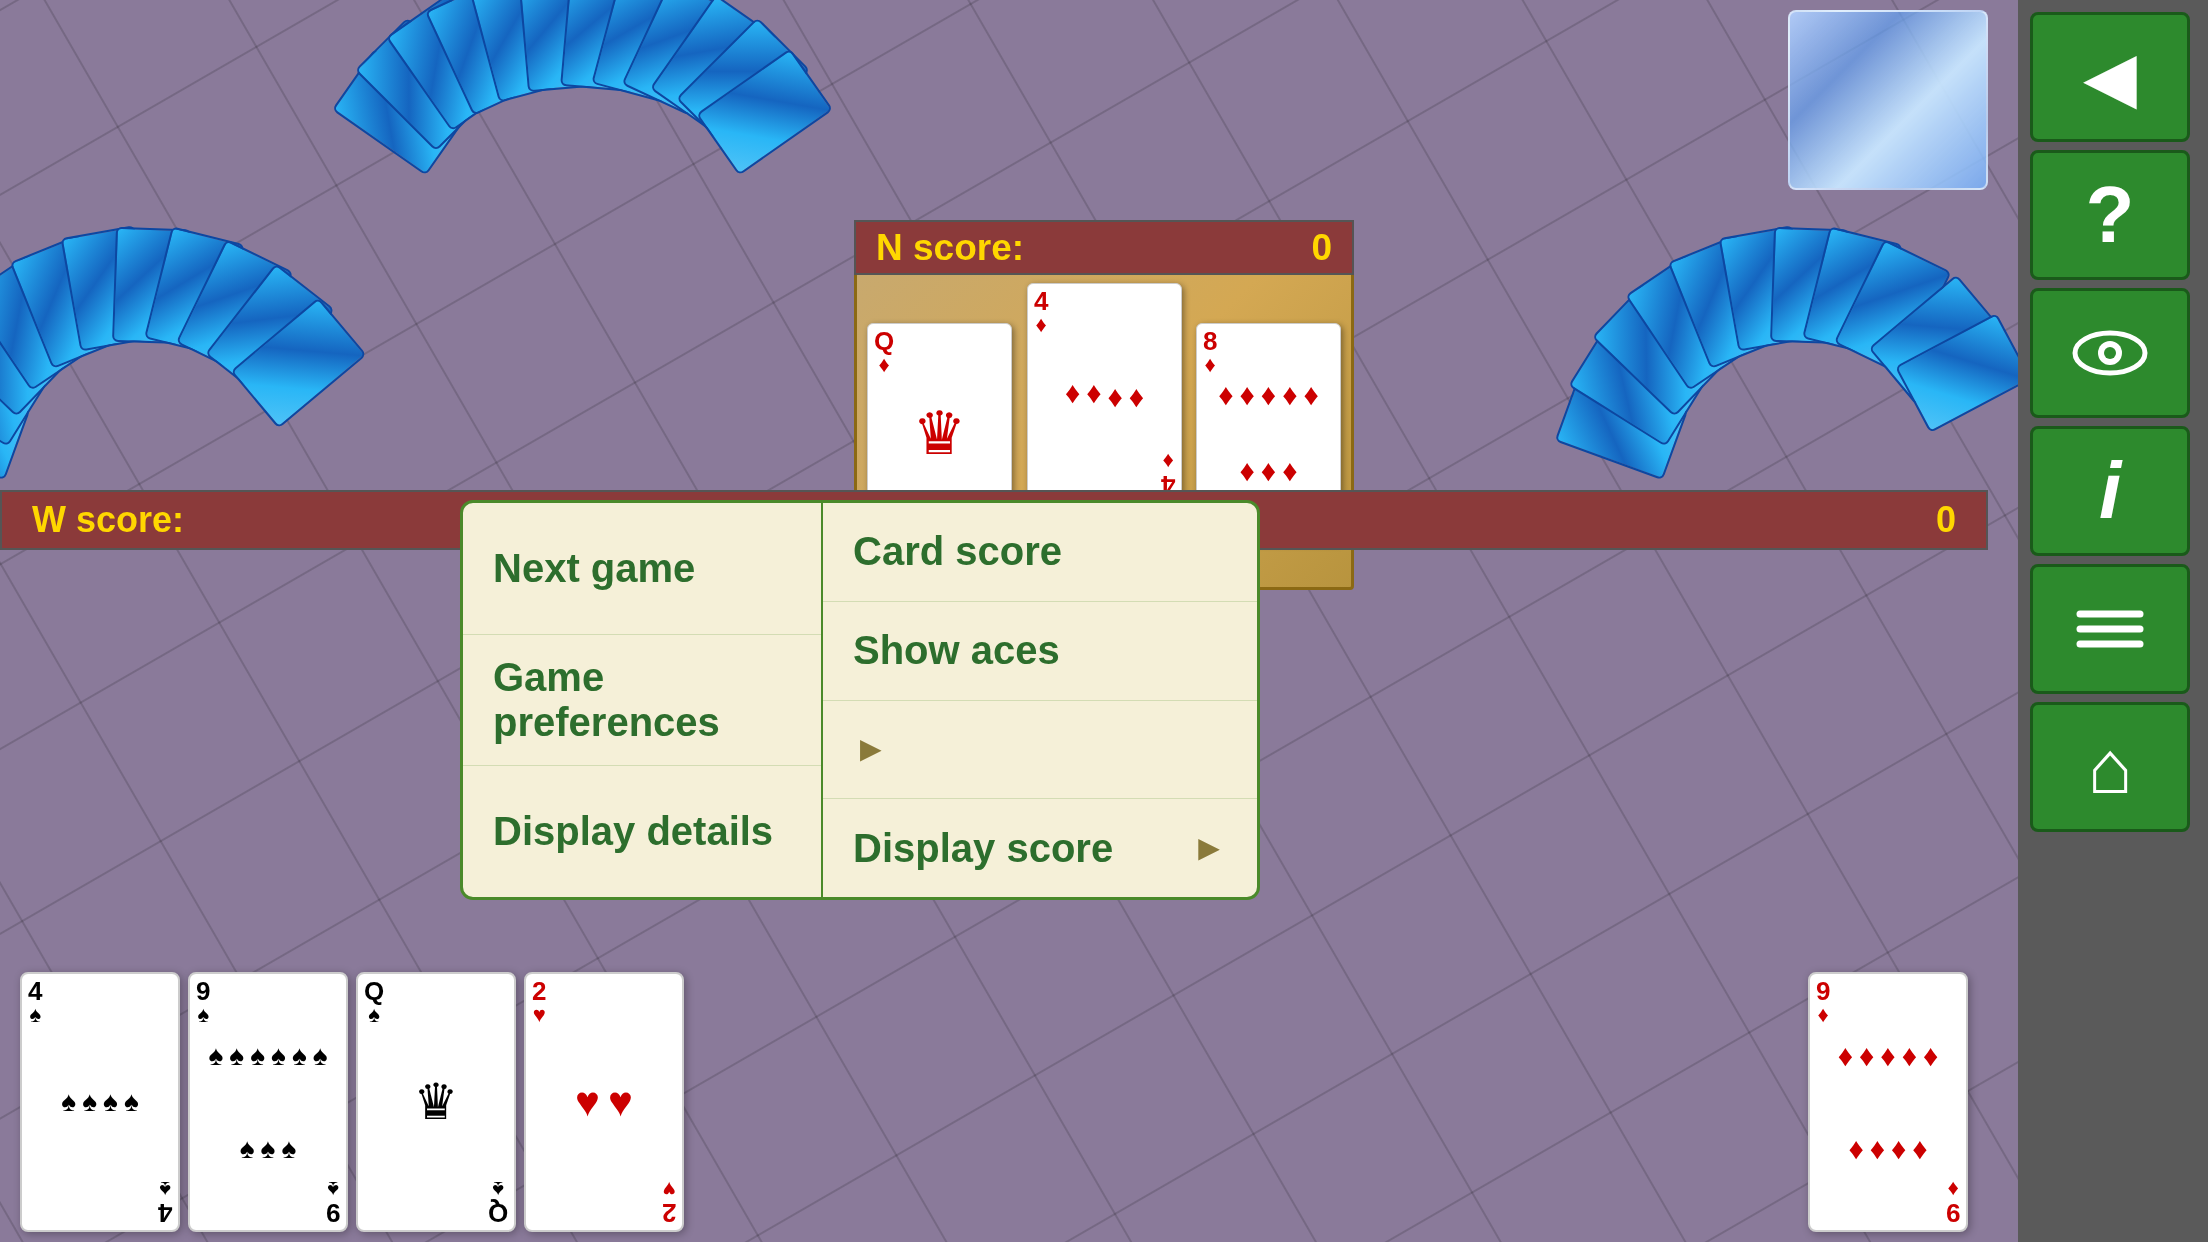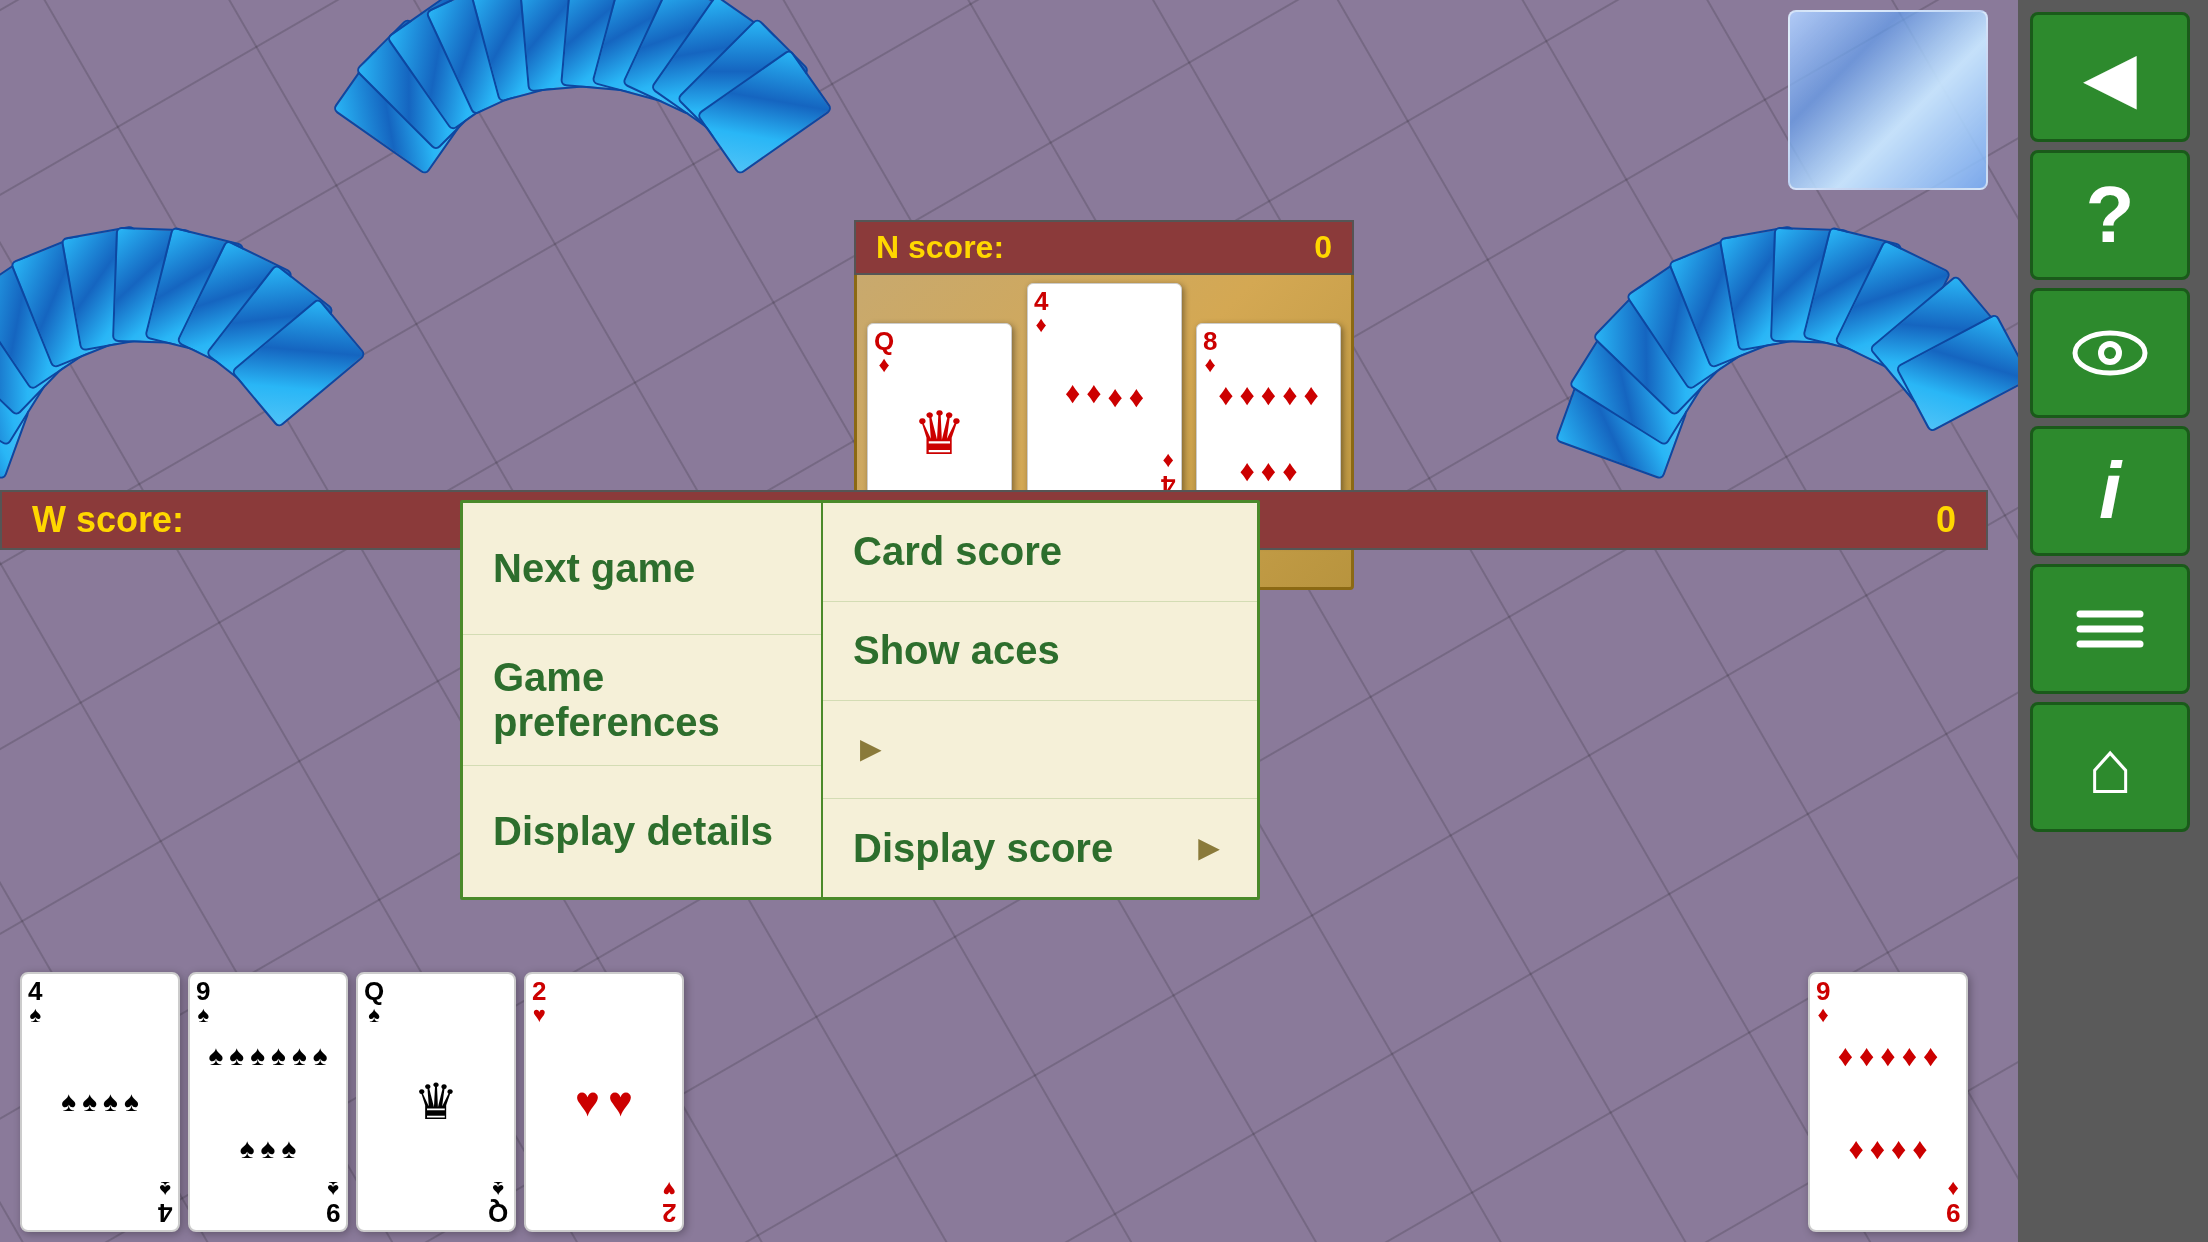--- a/index.html
+++ b/index.html
@@ -58,21 +58,21 @@
       top: 220px;
       left: 50%;
       transform: translateX(-50%);
       width: 500px;
       height: 55px;
       background: #8b3a3a;
       border: 2px solid #555;
       display: flex;
       align-items: center;
       padding: 8px 20px;
-      font-size: 32px;
+      font-size: 37px;
       color: #ffd700;
       font-weight: bold;
       z-index: 10;
     }
 
     .score-bar-west {
       position: absolute;
       top: 490px;
       left: 0;
       right: 220px;
@@ -178,21 +178,21 @@
 
     
     .menu-overlay {
       position: absolute;
       left: 460px;
       top: 500px;
       width: 800px;
       height: 400px;
       background: #f5f0d8;
       border: 3px solid #4a8a2a;
-      border-radius: 2px;
+      border-radius: 13px;
       z-index: 100;
       display: flex;
     }
 
     .menu-left {
       width: 360px;
       display: flex;
       flex-direction: column;
       border-right: 2px solid #4a8a2a;
     }

